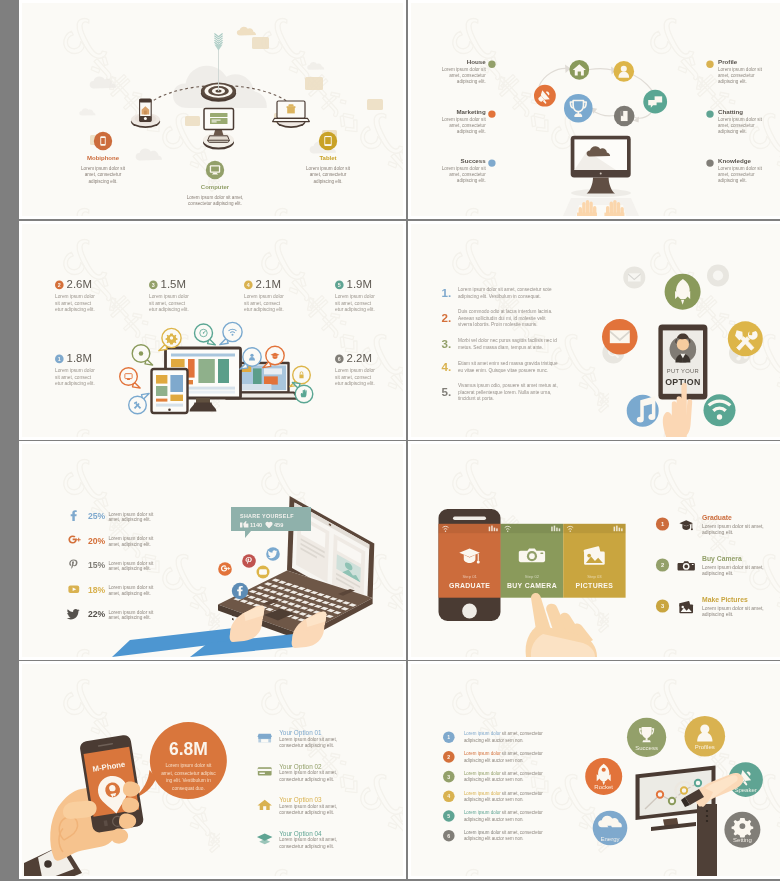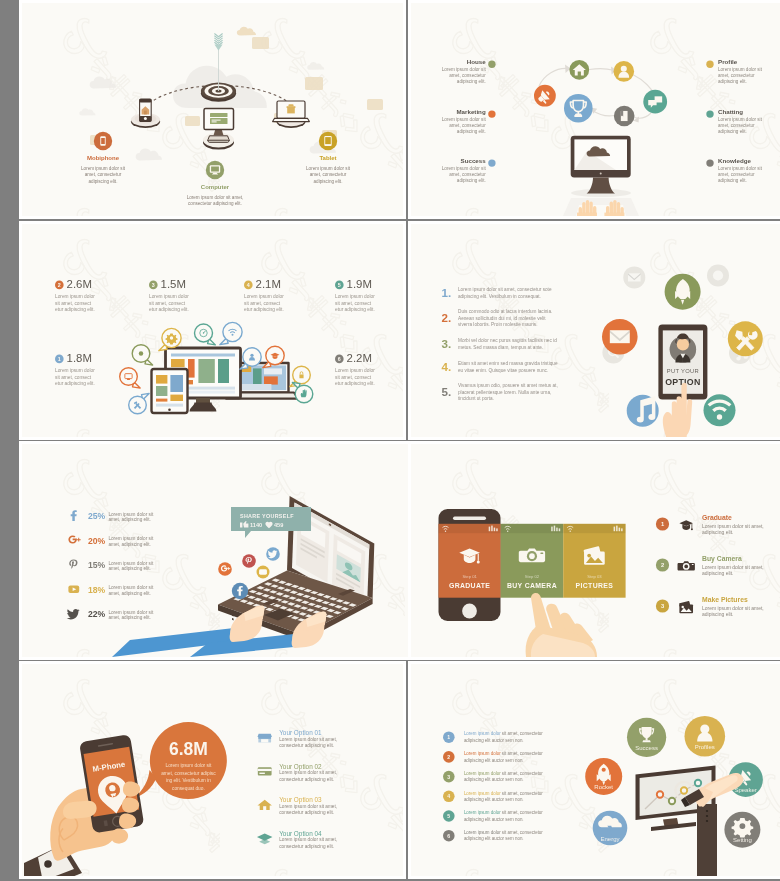--- a/index.html
+++ b/index.html
@@ -4,21 +4,21 @@
 <style>
   html,body{margin:0;padding:0;}
   body{width:780px;height:881px;background:#7f7f7f;font-family:"Liberation Sans",sans-serif;overflow:hidden;}
   .grid{position:absolute;left:17px;top:0;width:780px;height:622px;background:#7f7f7f;}
   .cell{position:absolute;background:#ffffff;overflow:hidden;}
   .canvas{position:absolute;left:3px;top:3px;right:3px;bottom:3px;background:#fbfaf6;overflow:hidden;}
   #c1{left:2px;top:0;width:387px;height:219px;}
   #c2{left:391px;top:0;width:387px;height:219px;}
   #c3{left:2px;top:221px;width:387px;height:219px;}
   #c4{left:391px;top:221px;width:387px;height:219px;}
-  #c5{left:2px;top:441px;width:387px;height:219px;padding-left:32px;}
+  #c5{left:2px;top:441px;width:387px;height:219px;}
   #c6{left:391px;top:441px;width:387px;height:219px;}
   #c7{left:2px;top:661px;width:387px;height:218px;}
   #c8{left:391px;top:661px;width:387px;height:218px;}
   svg.art{position:absolute;left:0;top:0;}
   svg{overflow:visible;display:block;}
   text{font-family:"Liberation Sans",sans-serif;}
 </style>
 </head>
 <body>
 

